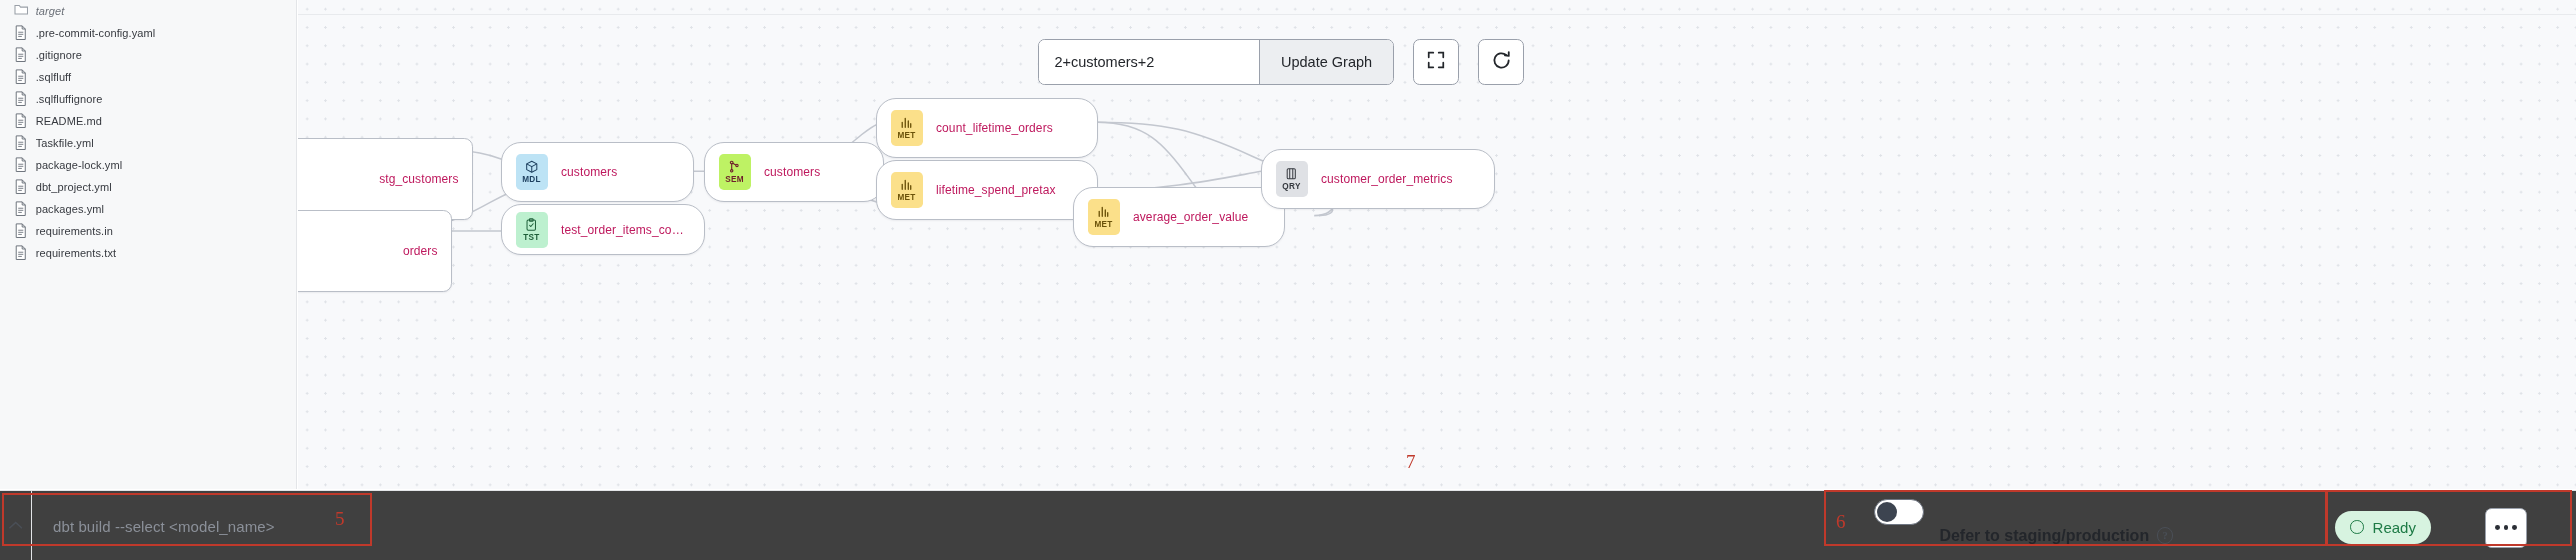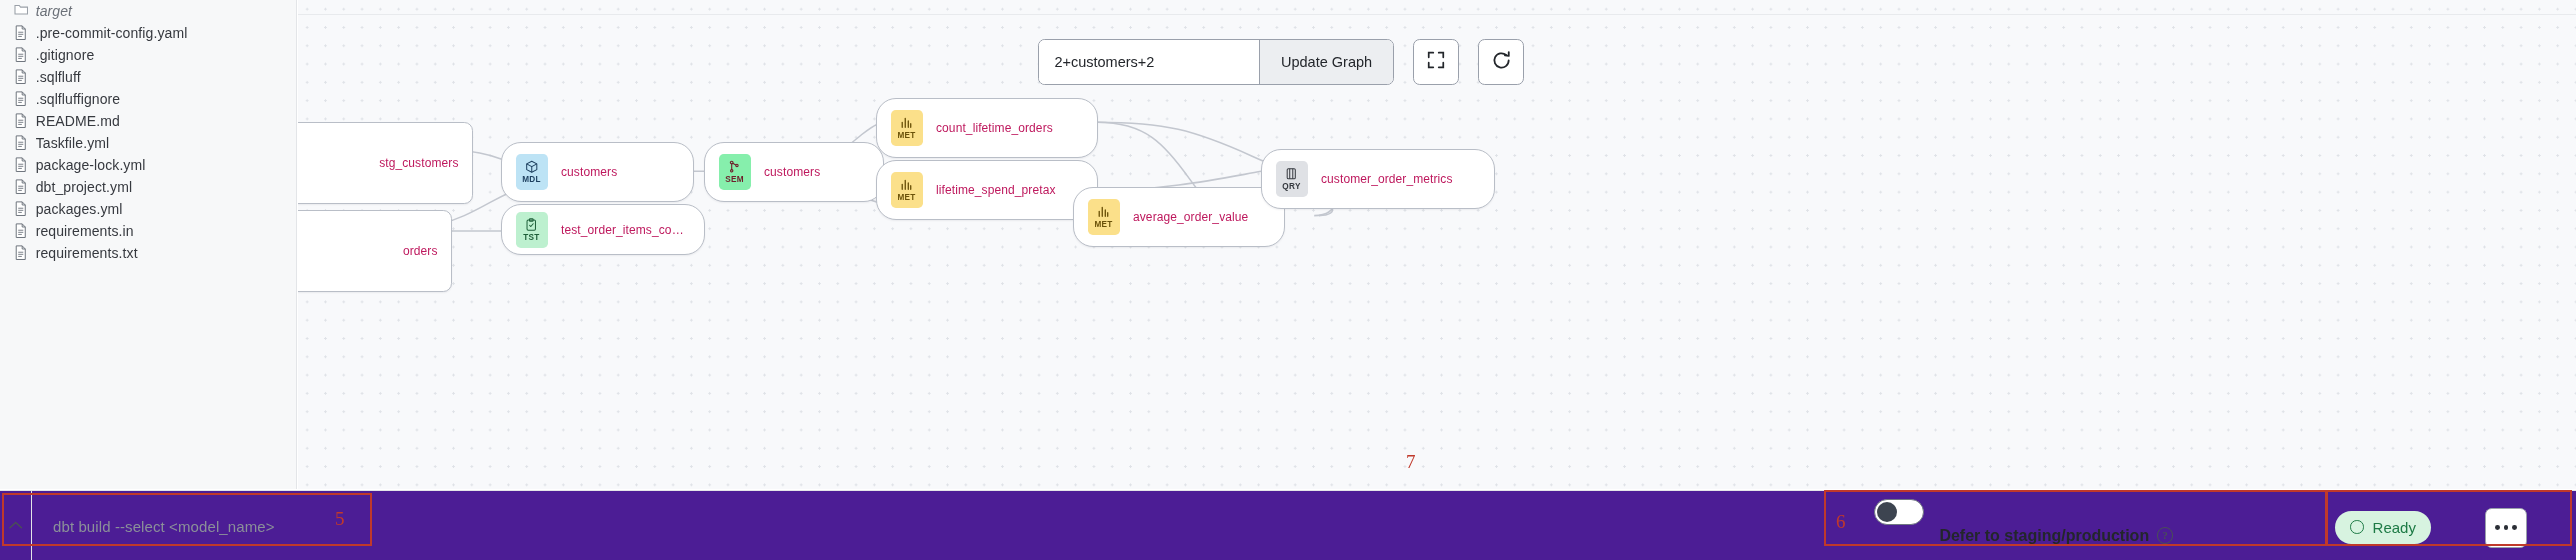--- a/index.html
+++ b/index.html
@@ -23,21 +23,21 @@
   .file-row {
     display: flex; align-items: center;
     height: 22px;
     padding-left: 13.5px;
     gap: 8.7px;
     white-space: nowrap;
   }
   .ficon { width: 13.5px; height: 15.4px; flex: 0 0 13.5px; position: relative; }
   .ficon svg { display: block; }
   .fname {
-    font-size: 14px; color: #36393f; letter-spacing: 0.1px;
+    font-size: 11px; color: #36393f; letter-spacing: 0.1px;
   }
   .fname.italic { font-style: italic; color: #6b7078; }
 
   
   .canvas {
     position: absolute; left: 298px; top: 0;
     width: 2278px; height: 489px;
     background-color: #f8f9fb;
     background-image: radial-gradient(#dfe2e7 1.1px, transparent 1.2px);
     background-size: 18.3px 18.3px;
@@ -106,21 +106,21 @@
   }
   .icon-btn {
     width: 46px; height: 46px; border: 1.4px solid #9aa0ab; border-radius: 6.7px;
     background: #fff; display: flex; align-items: center; justify-content: center;
     cursor: pointer;
   }
 
   
   .bottombar {
     position: absolute; left: 0; bottom: 0; width: 2576px; height: 71px;
-    background: #4c1d95; border-top: 1px solid #e3e5e8;
+    background: #404040; border-top: 1px solid #e3e5e8;
     display: flex; align-items: center;
   }
   .chev-btn {
     width: 31px; height: 100%; display: flex; align-items: center; justify-content: center;
     color: #4a4f57; font-size: 14.5px; cursor: pointer;
   }
   .cmd-divider { width: 1px; height: 71px; background: #e3e5e8; }
   .cmd-input {
     flex: 0 0 auto; width: 318px; padding-left: 21px;
     font-size: 15px; color: #8b9099; letter-spacing: 0.1px;
@@ -333,21 +333,21 @@
         <polygon points="298,236 306,240 298,244"></polygon>
         <polygon points="612,123 620,127 612,131"></polygon>
         <polygon points="612,174 620,178 612,182"></polygon>
         <polygon points="612,207 620,211 612,215"></polygon>
         <polygon points="962,214 970,218 962,222"></polygon>
         <polygon points="1030,172 1038,176 1030,180"></polygon>
       </g>
     </svg>
 
     <div id="node-layer">
-        <div class="node" style="left: -27px; top: 122px; width: 202px; height: 82px; border-radius: 0px 8.7px 8.7px 0px; justify-content: flex-end;">
+        <div class="node" style="left: -27px; top: 138px; width: 202px; height: 82px; border-radius: 0px 8.7px 8.7px 0px; justify-content: flex-end;">
           <div class="node-label">stg_customers</div>
         </div>
         <div class="node" style="left: -87px; top: 210px; width: 241px; height: 82px; border-radius: 0px 8.7px 8.7px 0px; justify-content: flex-end;">
           <div class="node-label">orders</div>
         </div>
         <div class="node" style="left: 203px; top: 142px; width: 193px; height: 60px;">
           <div class="badge" style="background: rgb(189, 227, 245); color: rgb(29, 63, 94);">
             <span class="bi">
               <svg width="13.5" height="13.5" viewBox="0 0 16 16" fill="none" stroke="currentColor" stroke-width="1.2" stroke-linejoin="round">
       <path d="M8,1.5 L14,4.6 V11.4 L8,14.5 L2,11.4 V4.6 Z"></path>
@@ -366,21 +366,21 @@
       <rect x="2" y="2.4" width="10" height="12" rx="1.4"></rect>
                 <rect x="4.8" y="0.9" width="4.4" height="2.8" rx=".8"></rect>
       <path d="M5,8.6 L6.5,10.1 L9.3,6.8" stroke-linecap="round"></path>
               </svg>
             </span>
                  <span class="bt">TST</span>
           </div>
           <div class="node-label">test_order_items_compute_to_bools…</div>
         </div>
         <div class="node" style="left: 406px; top: 142px; width: 180px; height: 60px;">
-          <div class="badge" style="background: #86efac; color: rgb(110, 31, 43);">
+          <div class="badge" style="background: #bef264; color: rgb(110, 31, 43);">
             <span class="bi">
               <svg width="12.5" height="13.5" viewBox="0 0 14 16" fill="none" stroke="currentColor" stroke-width="1.3" stroke-linecap="round">
       <circle cx="4" cy="3" r="1.6"></circle>
                 <circle cx="10.2" cy="6.4" r="1.4"></circle>
                 <circle cx="4" cy="12.8" r="1.4"></circle>
       <path d="M4,4.6 V11.4"></path>
                 <path d="M5.2,3.8 L8.9,5.8"></path>
               </svg>
             </span>
                  <span class="bt">SEM</span>

